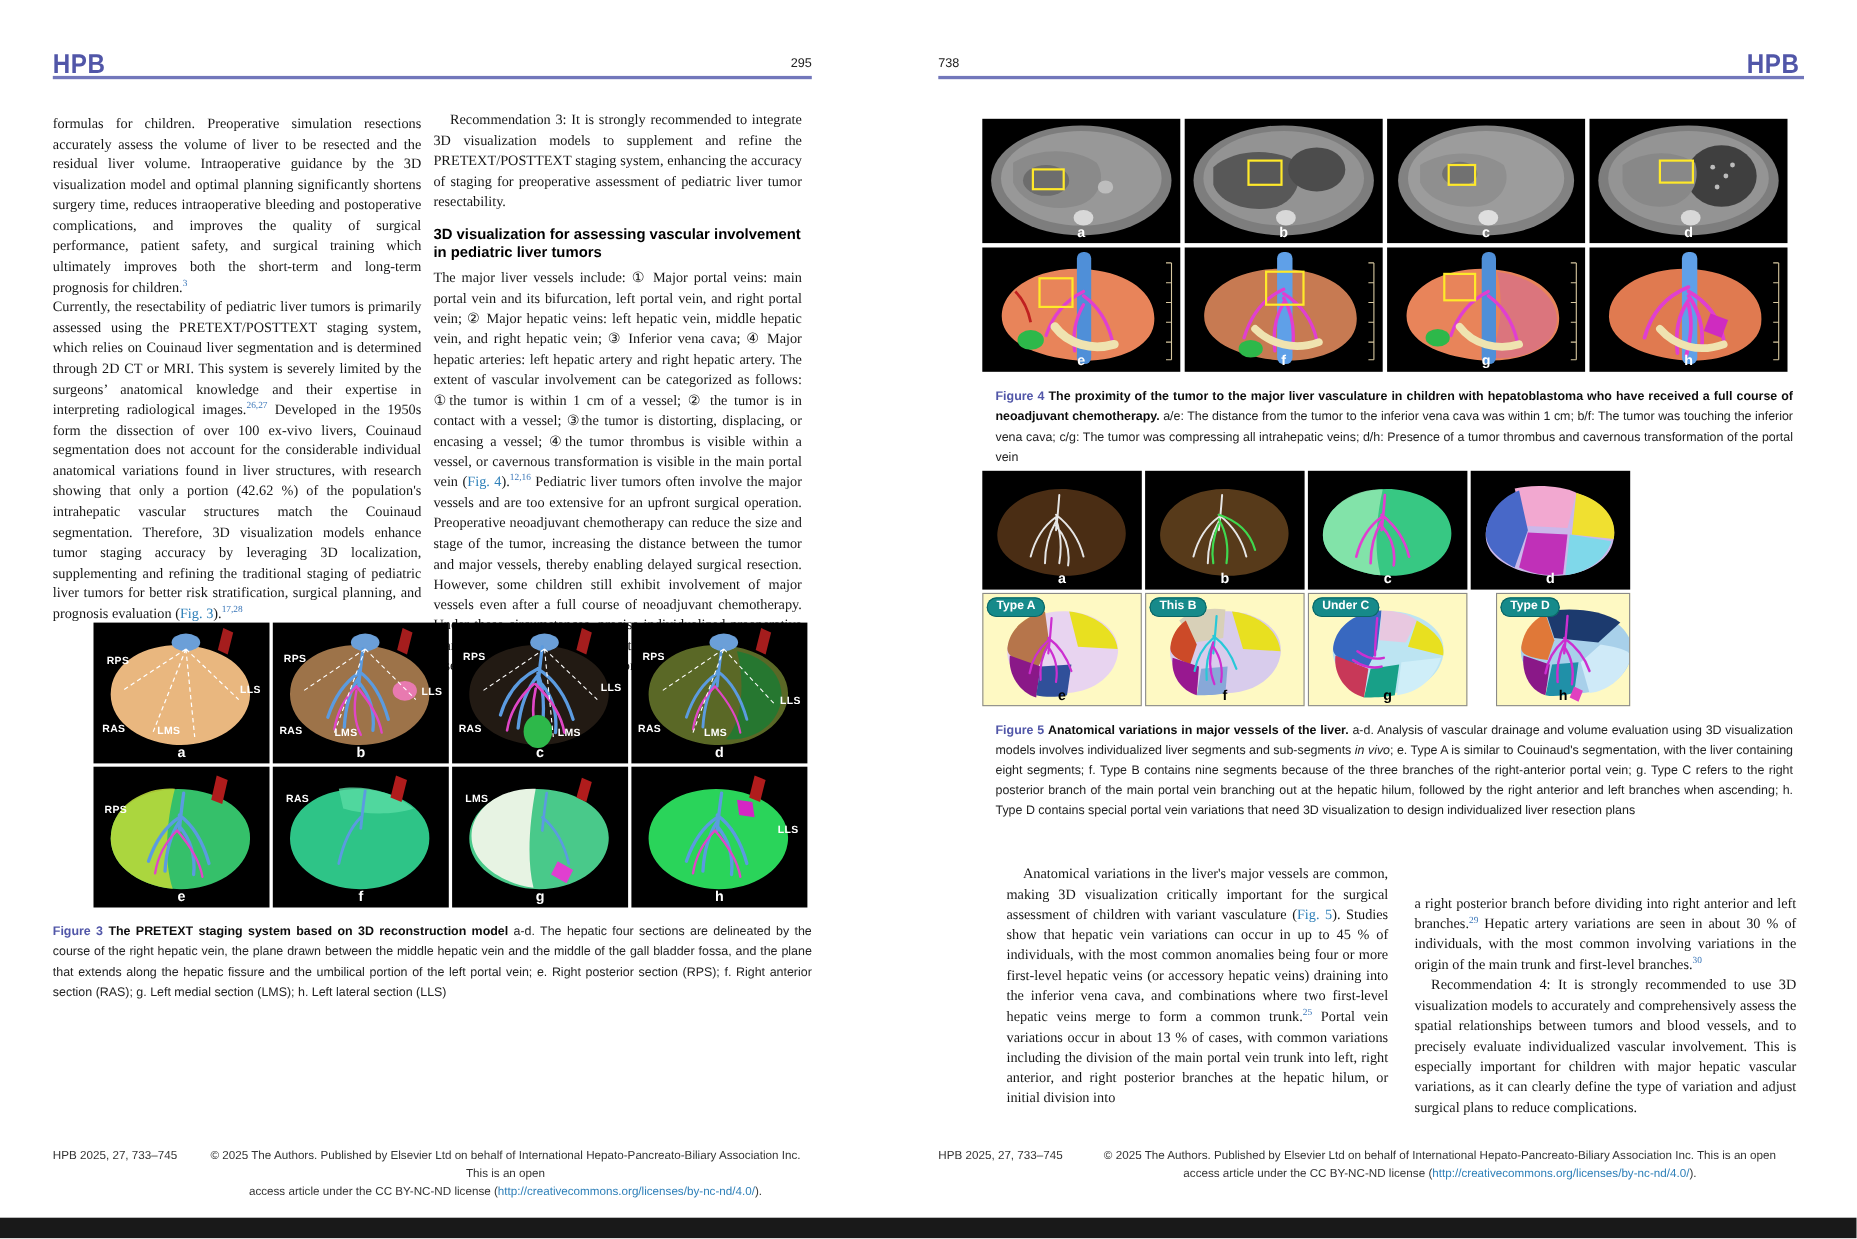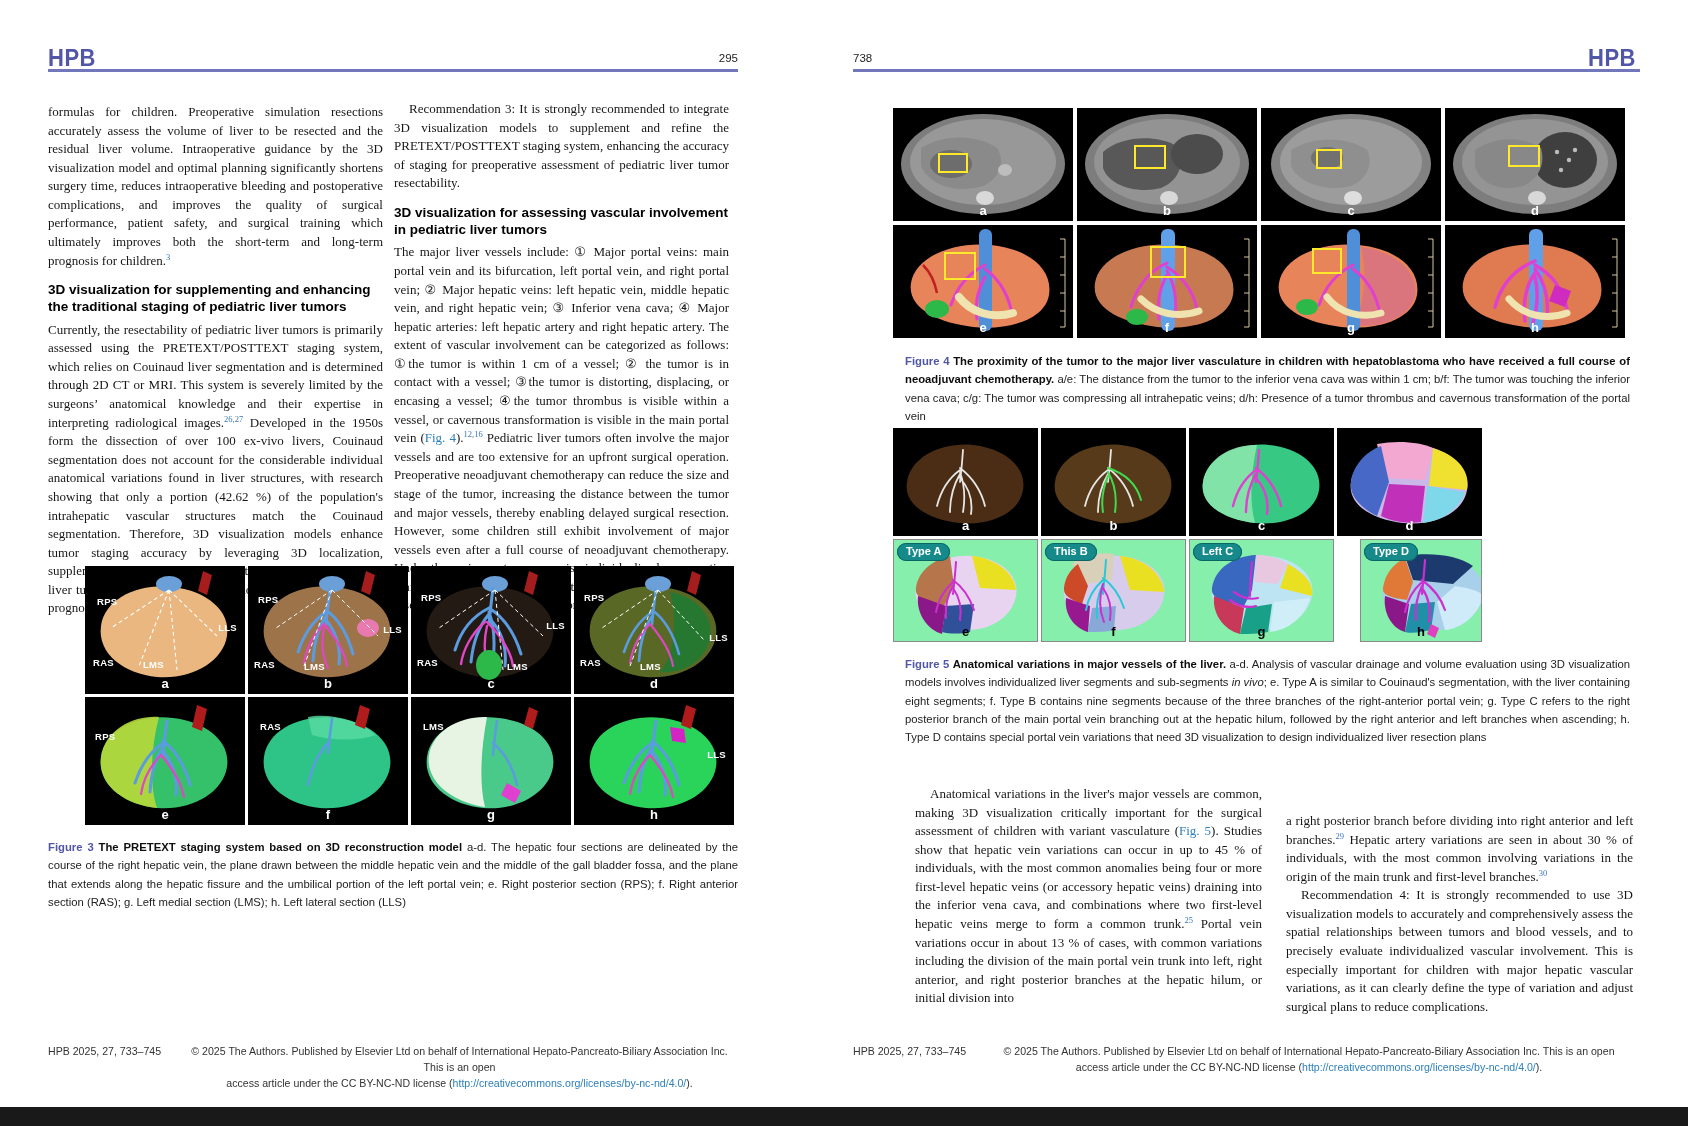--- a/index.html
+++ b/index.html
@@ -18,21 +18,21 @@
   .sec-heading { font:bold 13.5px/1.28 "Liberation Sans", sans-serif; color:#000;
                  margin:11px 0 5px 0; text-align:left; }
   sup.ref { color:#3a76b8; font-size:8.5px; line-height:0; }
   .figlink { color:#2d7fb8; }
 
   .fig-grid { display:grid; }
   .fpanel { position:relative; background:#000; overflow:hidden; }
   .fletter { position:absolute; bottom:3px; left:50%; transform:translateX(-50%);
              color:#fff; font:bold 13px "Liberation Sans", sans-serif; }
   .flabel  { position:absolute; color:#fff; font:bold 9.5px "Liberation Sans", sans-serif; letter-spacing:.3px; }
-  .wpanel { position:relative; background:#86efac; border:1px solid #8a8a8a; overflow:hidden; }
+  .wpanel { position:relative; background:#fef9c3; border:1px solid #8a8a8a; overflow:hidden; }
   .bletter { position:absolute; bottom:2px; left:50%; transform:translateX(-50%);
              color:#000; font:bold 13px "Liberation Sans", sans-serif; }
   .type-badge { position:absolute; top:3px; left:3px; background:#168a8a; color:#fff;
                 font:bold 11px/1 "Liberation Sans", sans-serif; padding:3px 9px 4px;
                 border-radius:9px; box-shadow:inset 0 0 0 1px #0c6565; }
 
   .caption { font:11.3px/1.62 "Liberation Sans", sans-serif; color:#222; text-align:justify; }
   .cap-label { color:#5156a8; font-weight:bold; }
   .cap-bold { font-weight:bold; color:#0e0e0e; }
   .cap-italic { font-style:italic; }
@@ -47,21 +47,20 @@
 <body>
 
 <div class="screen">
 
   <div class="abs hpb-logo" style="left:48px; top:44px;">HPB</div>
   <div class="abs pagenum" style="left:660px; top:52px; width:78px; text-align:right;">295</div>
   <div class="abs header-rule" style="left:48px; top:69px; width:690px;"></div>
 
   <div class="abs body-text" style="left:48px; top:103px; width:335px;">
     <p><span>formulas for children. Preoperative simulation resections accurately assess the volume of liver to be resected and the residual liver volume. Intraoperative guidance by the 3D visualization model and optimal planning significantly shortens surgery time, reduces intraoperative bleeding and postoperative complications, and improves the quality of surgical performance, patient safety, and surgical training which ultimately improves both the short-term and long-term prognosis for children.</span><sup class="ref">3</sup></p>
-    <h2 class="sec-heading">3D visualization for supplementing and enhancing the traditional staging of pediatric liver tumors</h2>
     <p><span>Currently, the resectability of pediatric liver tumors is primarily assessed using the PRETEXT/POSTTEXT staging system, which relies on Couinaud liver segmentation and is determined through 2D CT or MRI. This system is severely limited by the surgeons’ anatomical knowledge and their expertise in interpreting radiological images.</span><sup class="ref">26,27</sup><span> Developed in the 1950s form the dissection of over 100 ex-vivo livers, Couinaud segmentation does not account for the considerable individual anatomical variations found in liver structures, with research showing that only a portion (42.62 %) of the population's intrahepatic vascular structures match the Couinaud segmentation. Therefore, 3D visualization models enhance tumor staging accuracy by leveraging 3D localization, supplementing and refining the traditional staging of pediatric liver tumors for better risk stratification, surgical planning, and prognosis evaluation (</span><span class="figlink">Fig. 3</span><span>).</span><sup class="ref">17,28</sup></p>
   </div>
 
   <div class="abs body-text" style="left:394px; top:100px; width:335px;">
     <p class="indent"><span>Recommendation 3: It is strongly recommended to integrate 3D visualization models to supplement and refine the PRETEXT/POSTTEXT staging system, enhancing the accuracy of staging for preoperative assessment of pediatric liver tumor resectability.</span></p>
     <h2 class="sec-heading">3D visualization for assessing vascular involvement in pediatric liver tumors</h2>
     <p><span>The major liver vessels include: ① Major portal veins: main portal vein and its bifurcation, left portal vein, and right portal vein; ② Major hepatic veins: left hepatic vein, middle hepatic vein, and right hepatic vein; ③ Inferior vena cava; ④ Major hepatic arteries: left hepatic artery and right hepatic artery. The extent of vascular involvement can be categorized as follows: ①the tumor is within 1 cm of a vessel; ② the tumor is in contact with a vessel; ③the tumor is distorting, displacing, or encasing a vessel; ④the tumor thrombus is visible within a vessel, or cavernous transformation is visible in the main portal vein (</span><span class="figlink">Fig. 4</span><span>).</span><sup class="ref">12,16</sup><span> Pediatric liver tumors often involve the major vessels and are too extensive for an upfront surgical operation. Preoperative neoadjuvant chemotherapy can reduce the size and stage of the tumor, increasing the distance between the tumor and major vessels, thereby enabling delayed surgical resection. However, some children still exhibit involvement of major vessels even after a full course of neoadjuvant chemotherapy. Under these circumstances, precise individualized preoperative planning guided by 3D visualization can enable extreme liver resections to minimize the need for liver transplantation.</span></p>
   </div>
 
   <div class="abs fig-grid" style="left:85px; top:566px; grid-template-columns:repeat(4,160px); grid-auto-rows:128px; gap:3px;">
@@ -401,21 +400,21 @@
       <svg width="145" height="101" viewBox="0 0 145 101">
         <path d="M22,48 C26,26 52,14 78,16 C104,18 126,34 122,56 C118,78 94,92 68,90 C44,88 18,70 22,48 Z" fill="#bce4f2"></path>
         <path d="M22,48 C25,28 44,16 66,15 L62,50 L54,66 C38,62 20,60 22,48 Z" fill="#3868c0"></path>
         <path d="M66,15 C78,15 90,18 98,24 L88,44 L64,42 Z" fill="#e8c8e0"></path>
         <path d="M98,24 C112,32 124,42 122,56 L90,48 Z" fill="#e8e020"></path>
         <path d="M24,56 L54,68 L50,94 C34,90 22,74 24,56 Z" fill="#c83858"></path>
         <path d="M56,68 L82,64 L78,92 C68,94 58,94 50,94 Z" fill="#18a088"></path>
         <path d="M84,62 L120,58 C114,78 98,90 80,92 Z" fill="#cfeef8"></path>
         <path d="M40,60 C48,66 58,68 66,66 M44,52 C52,58 60,60 68,58 M62,22 C61,36 60,46 60,56" stroke="#cc2fd0" stroke-width="2.2" fill="none" stroke-linecap="round"></path>
       </svg>
-      <span class="type-badge">Left C</span>
+      <span class="type-badge">Under C</span>
       <span class="bletter">g</span>
     </div>
     <div class="wpanel" style="height:101px;margin-left:23px;">
       <svg width="145" height="101" viewBox="0 0 145 101">
         <path d="M22,48 C26,26 52,14 78,16 C104,18 126,34 122,56 C118,78 94,92 68,90 C44,88 18,70 22,48 Z" fill="#a8d0ea"></path>
         <path d="M44,16 C66,12 96,14 112,26 L92,44 L52,40 Z" fill="#1c3a6e"></path>
         <path d="M22,48 C24,34 32,24 44,18 L52,42 L46,60 C32,58 21,56 22,48 Z" fill="#e07838"></path>
         <path d="M24,56 L48,64 L44,92 C30,88 22,72 24,56 Z" fill="#8a1888"></path>
         <path d="M50,64 L74,62 L70,90 C60,92 52,94 44,92 Z" fill="#2090a8"></path>
         <path d="M94,46 C106,48 118,50 122,56 C118,74 102,88 84,90 L76,62 Z" fill="#cfeaf8"></path>

